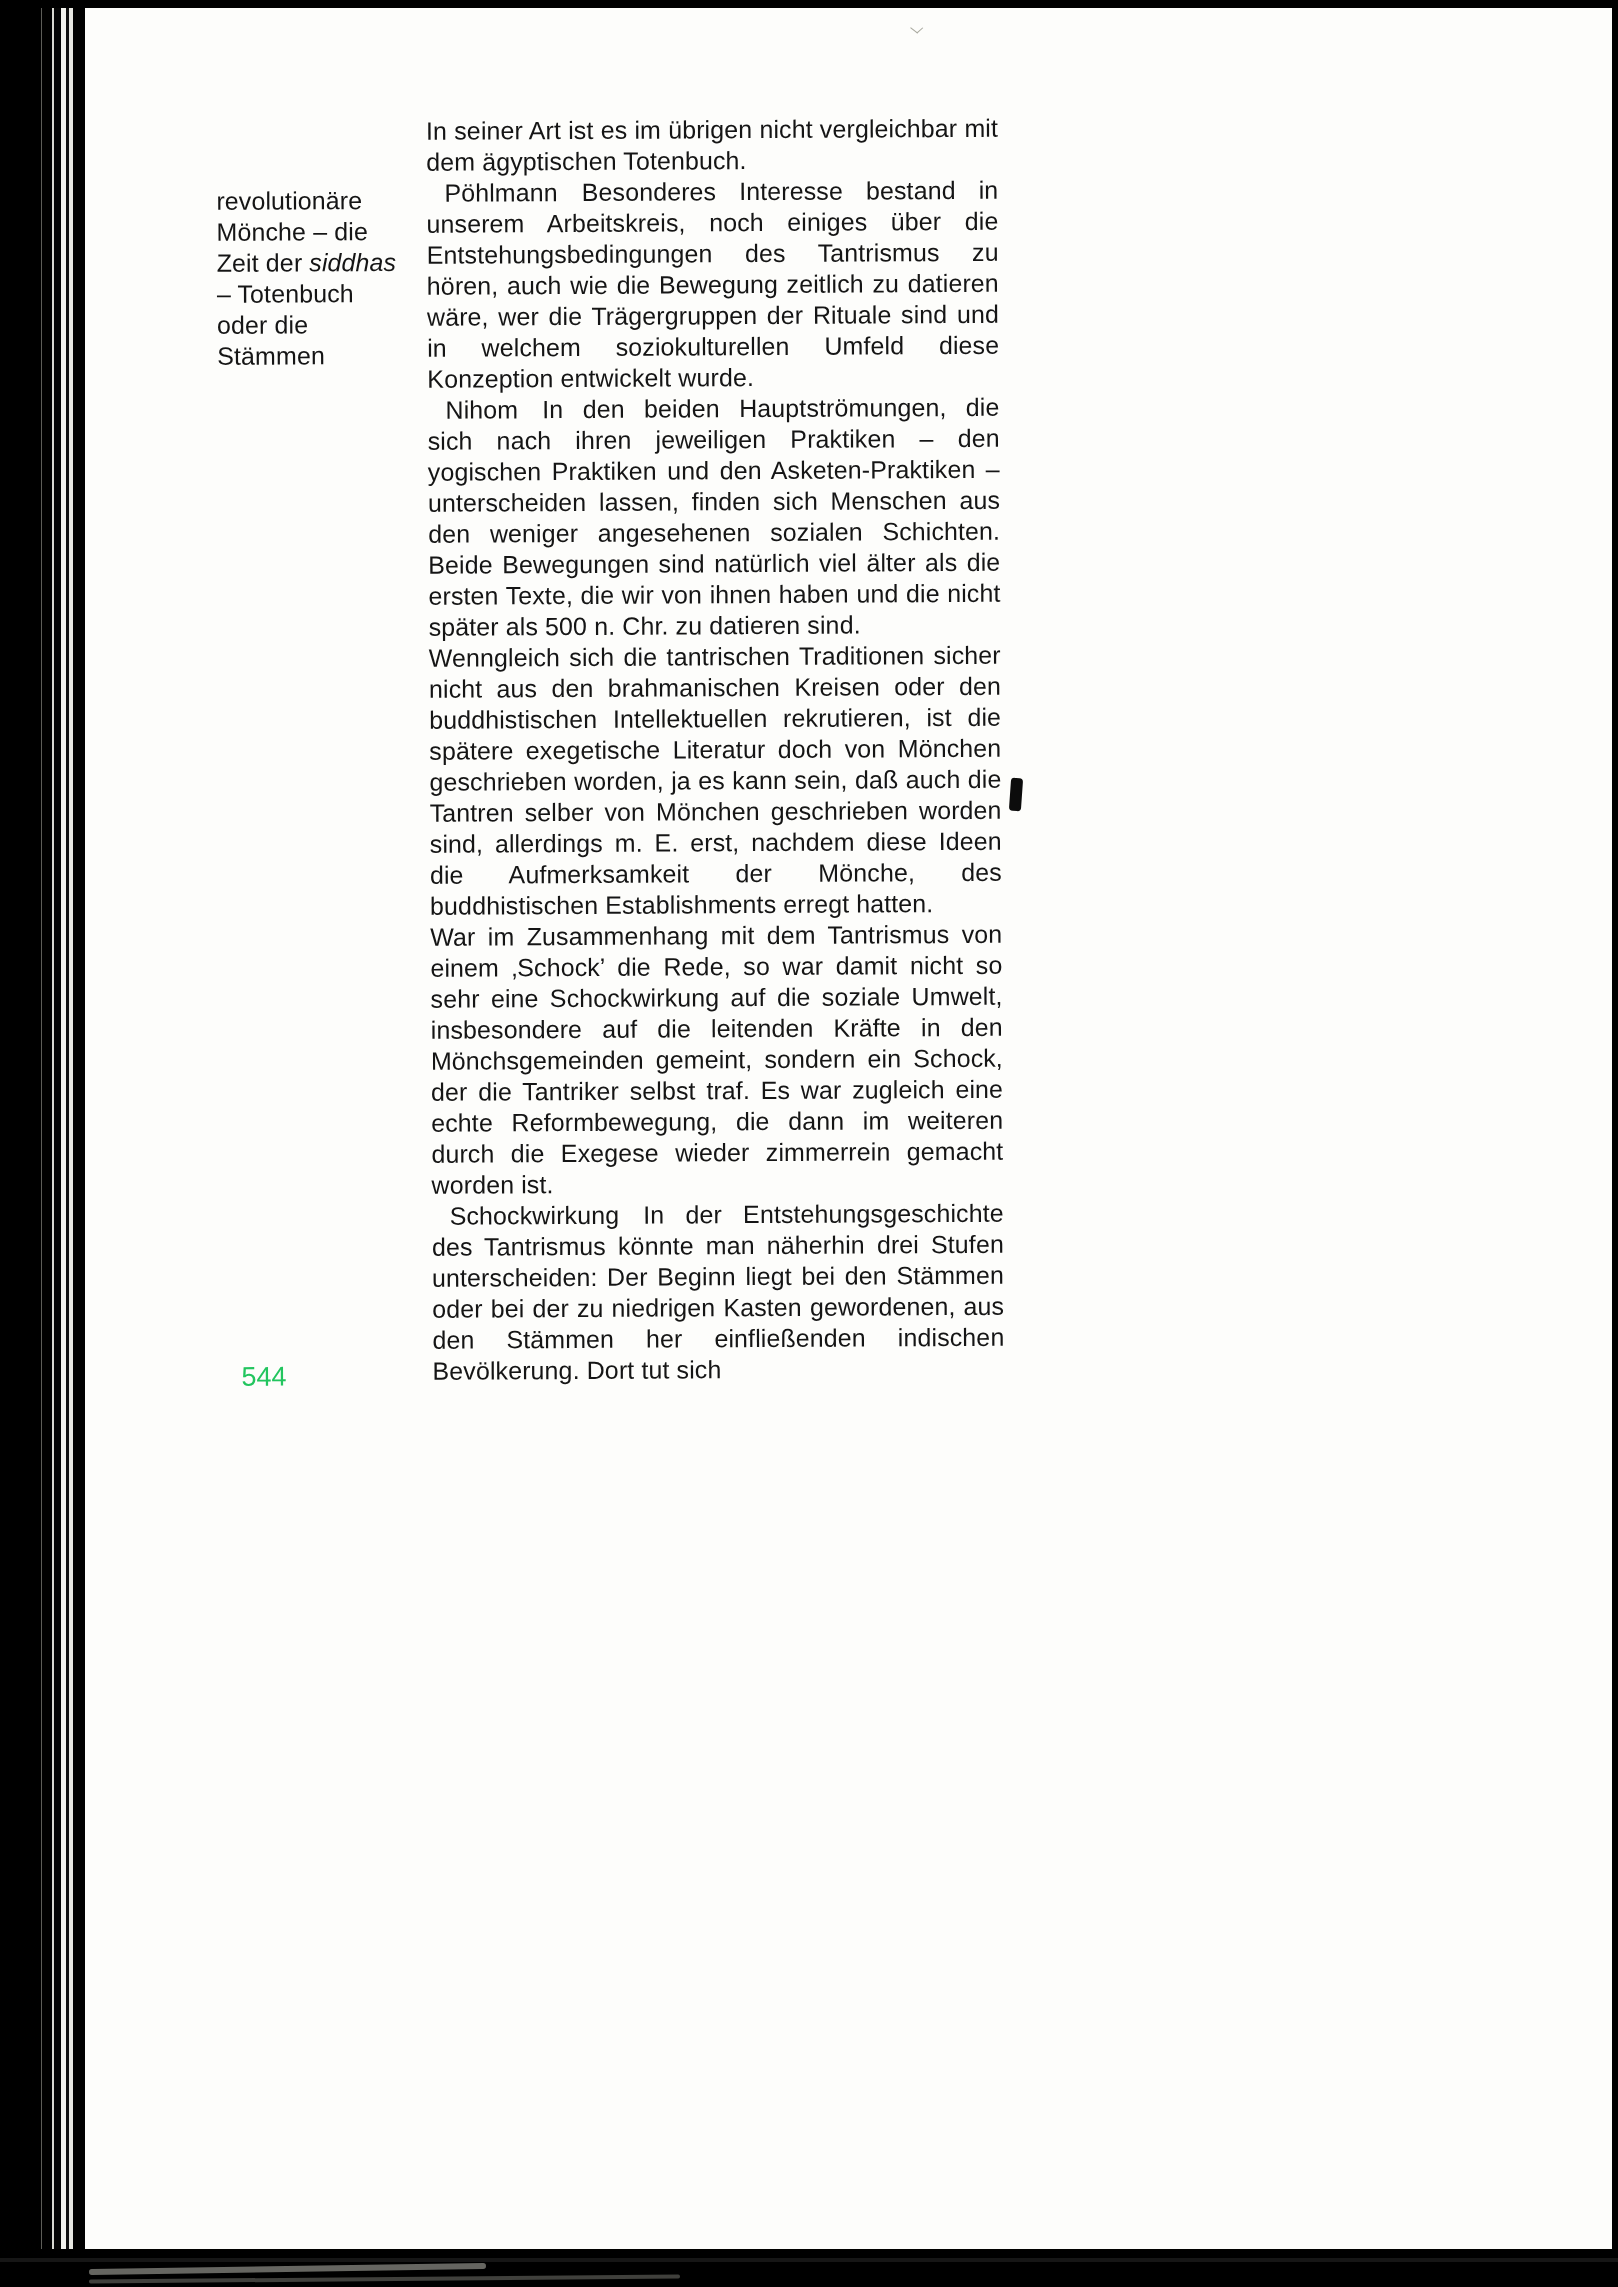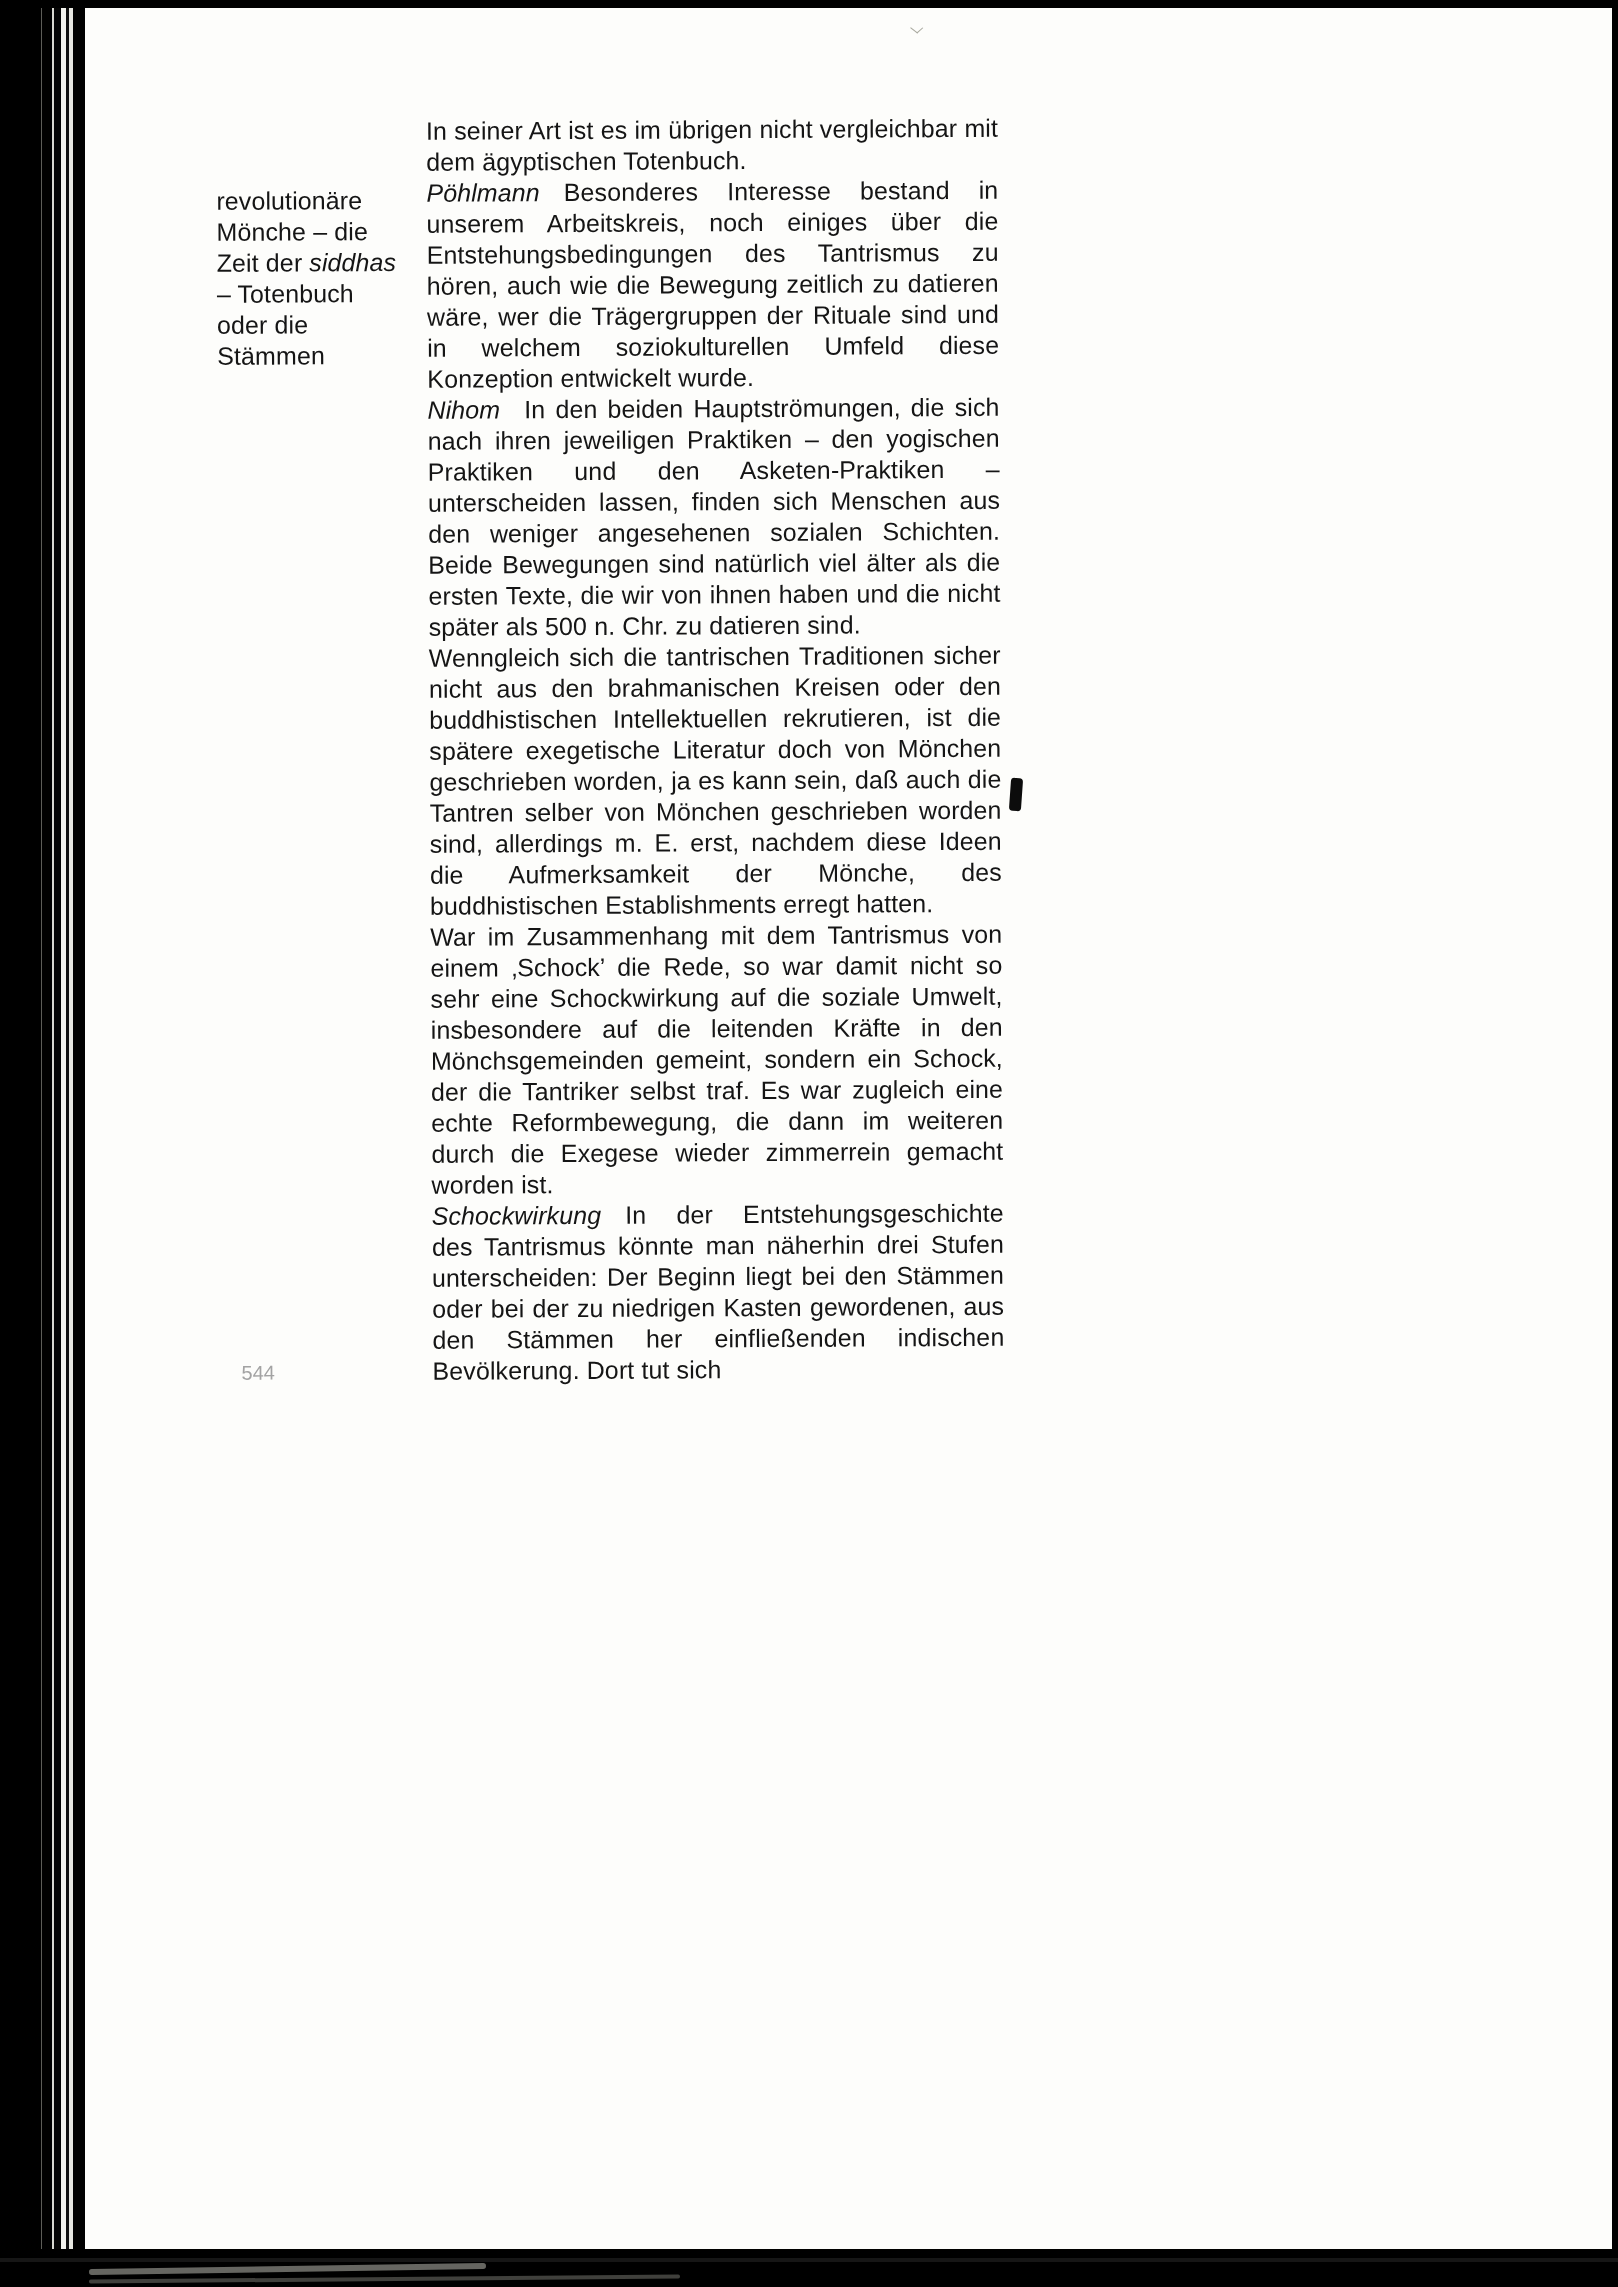--- a/index.html
+++ b/index.html
@@ -55,24 +55,24 @@
   .mn-line{white-space:nowrap;}
   .mn-line i{}
   .body-text{
     position:absolute;left:429px;top:115px;width:572px;
     font-size:25px;line-height:31px;
     text-align:justify;
     hyphens:auto;-webkit-hyphens:auto;
     letter-spacing:0.1px;
   }
   .body-text p{margin:0;padding:0;}
-  .speaker{font-style:italic;margin-right:24px;}
+  .speaker{margin-right:24px;margin-left:18px;}
   .page-number{
     position:absolute;left:238px;top:1360px;
-    font-size:20px;color:#a3a3a3;
+    font-size:27px;color:#22c55e;
   }
   .artifact-blob{
     position:absolute;left:1010px;top:778px;width:12px;height:33px;
     background:#0c0c0c;border-radius:3.7px;transform:rotate(4deg);
   }
   .artifact-mark{
     position:absolute;left:912px;top:24px;width:8.3px;height:7.4px;
     border-right:1.8px solid #a9a99f;border-bottom:1.8px solid #a9a99f;
     transform:rotate(38deg) skewX(-10deg);
   }

